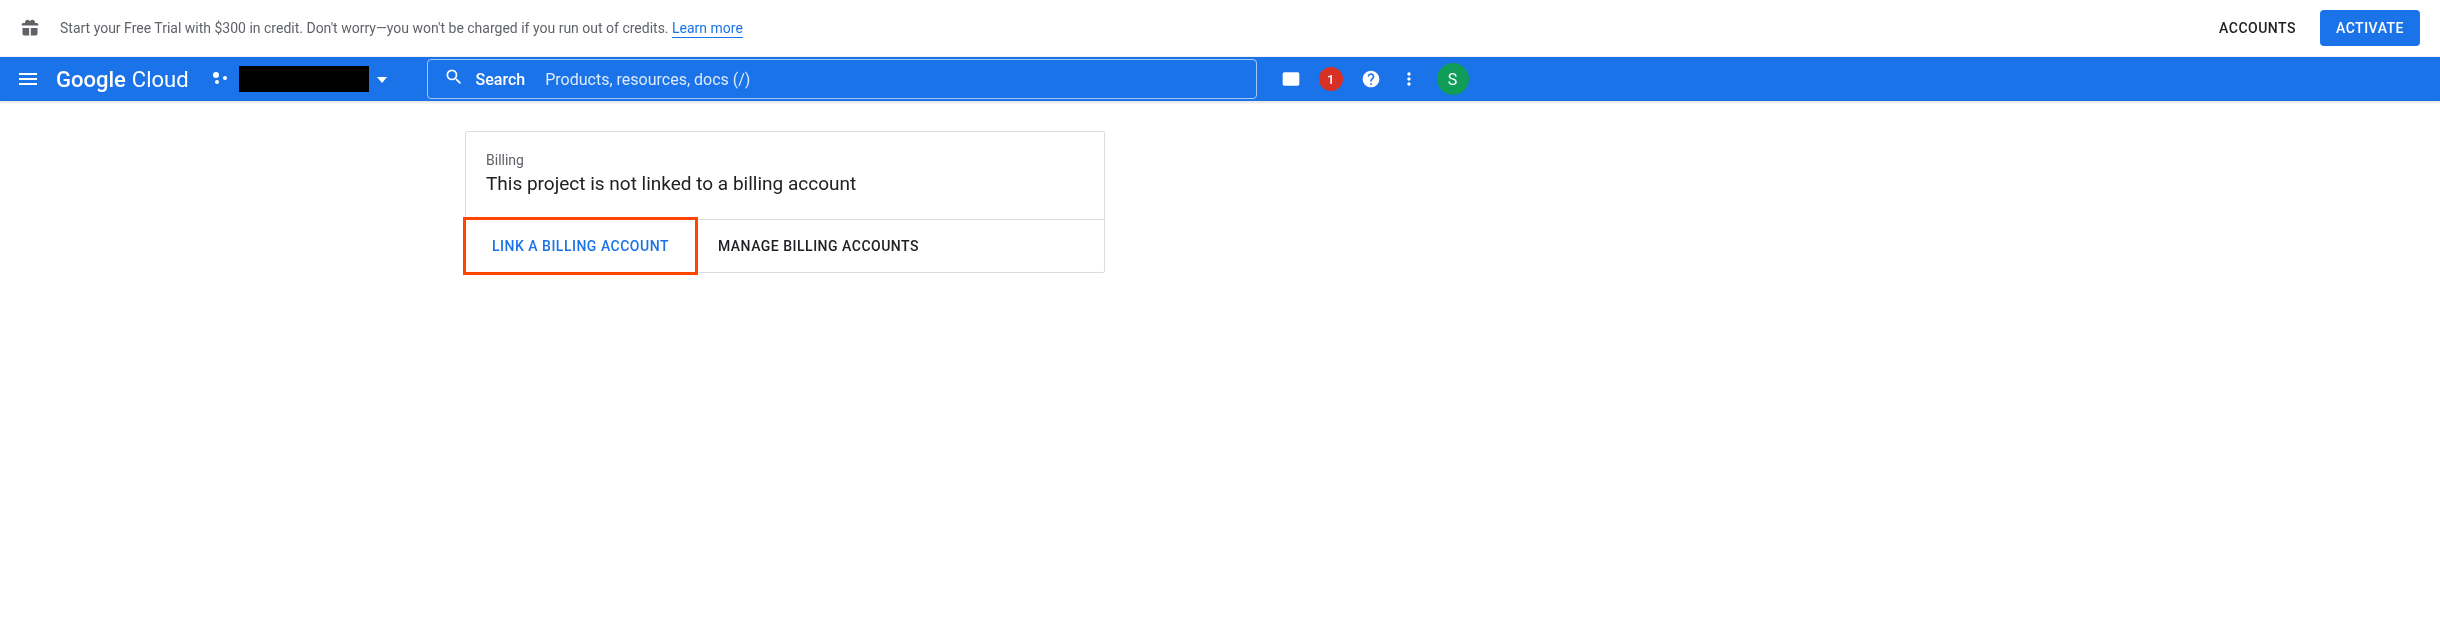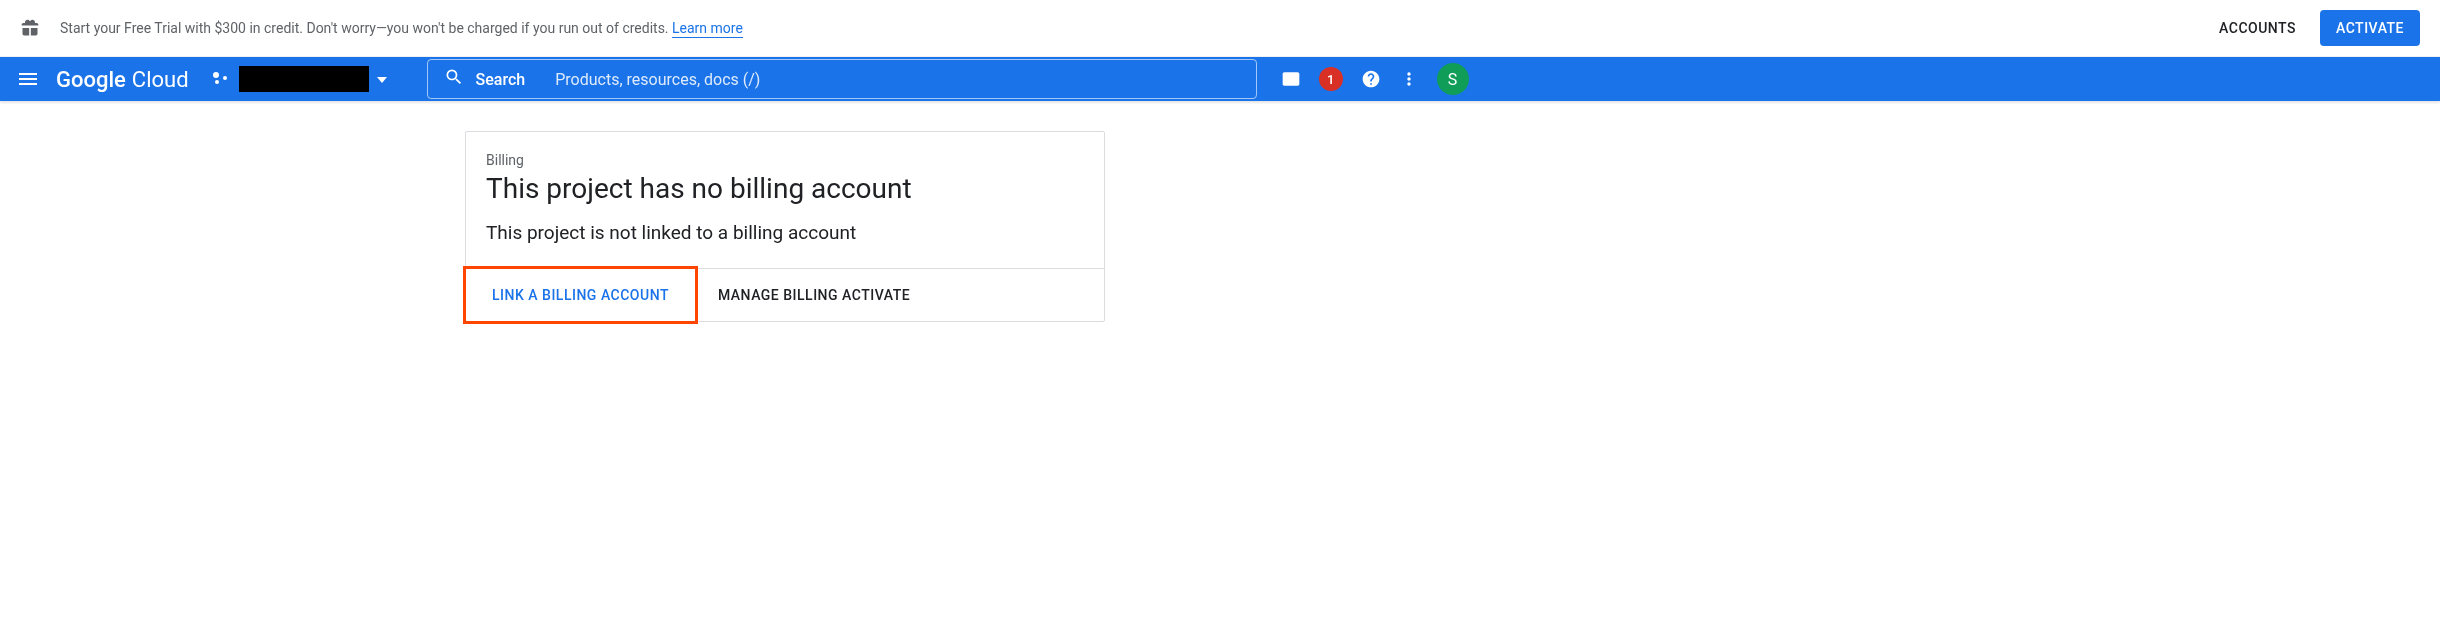--- a/index.html
+++ b/index.html
@@ -163,21 +163,21 @@
     }
     .search-icon svg {
       fill: #fff;
       width: 20px;
       height: 20px;
     }
     .search-label {
       color: #fff;
       font-weight: 500;
       font-size: 16px;
-      margin-right: 30px;
+      margin-right: 20px;
     }
     .search-placeholder {
       color: rgba(255,255,255,0.85);
       font-size: 16px;
     }
     .header-actions {
       display: flex;
       align-items: center;
       gap: 18px;
       margin-left: 24px;
@@ -344,21 +344,20 @@
         </svg>
     </span>
     <span class="avatar">S</span>
   </div>
 </div>
 
 <div class="main">
   <div class="billing-card">
     <div class="card-body">
       <div class="card-subtitle">Billing</div>
-      <div class="card-title">This project has no billing account</div>
       <div class="card-desc">This project is not linked to a billing account</div>
     </div>
     <div class="card-actions">
       <button class="link-billing-btn">LINK A BILLING ACCOUNT</button>
-      <button class="manage-billing-btn">MANAGE BILLING ACTIVATE</button>
+      <button class="manage-billing-btn">MANAGE BILLING ACCOUNTS</button>
     </div>
   </div>
 </div>
 
 </body></html>

